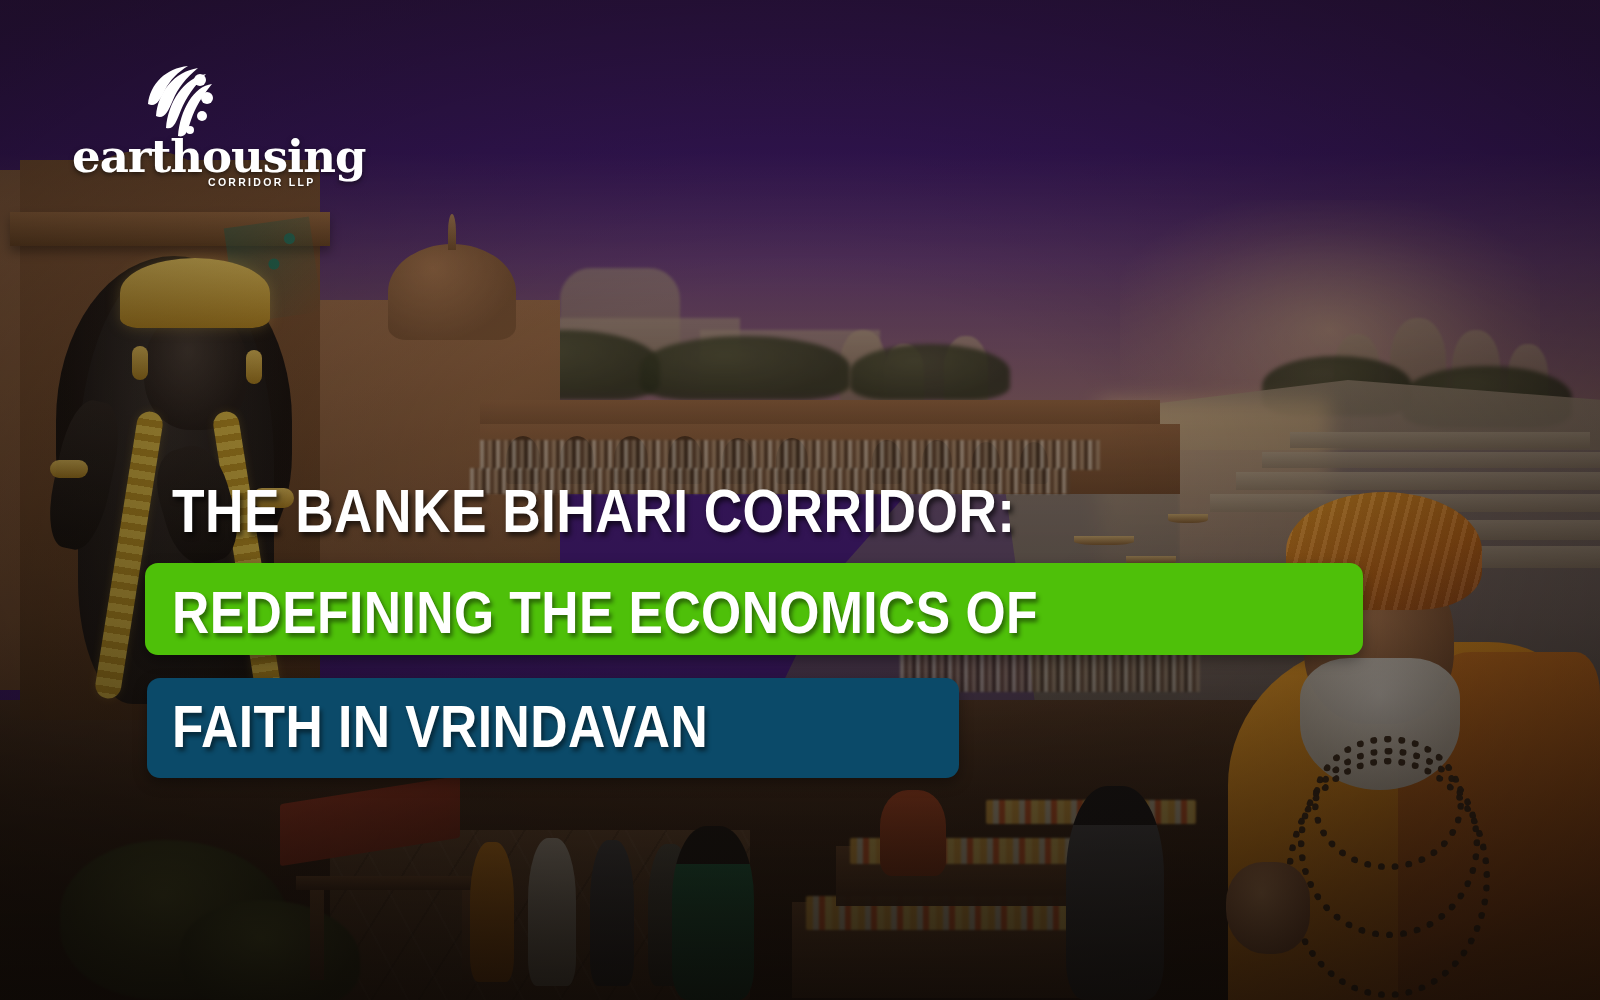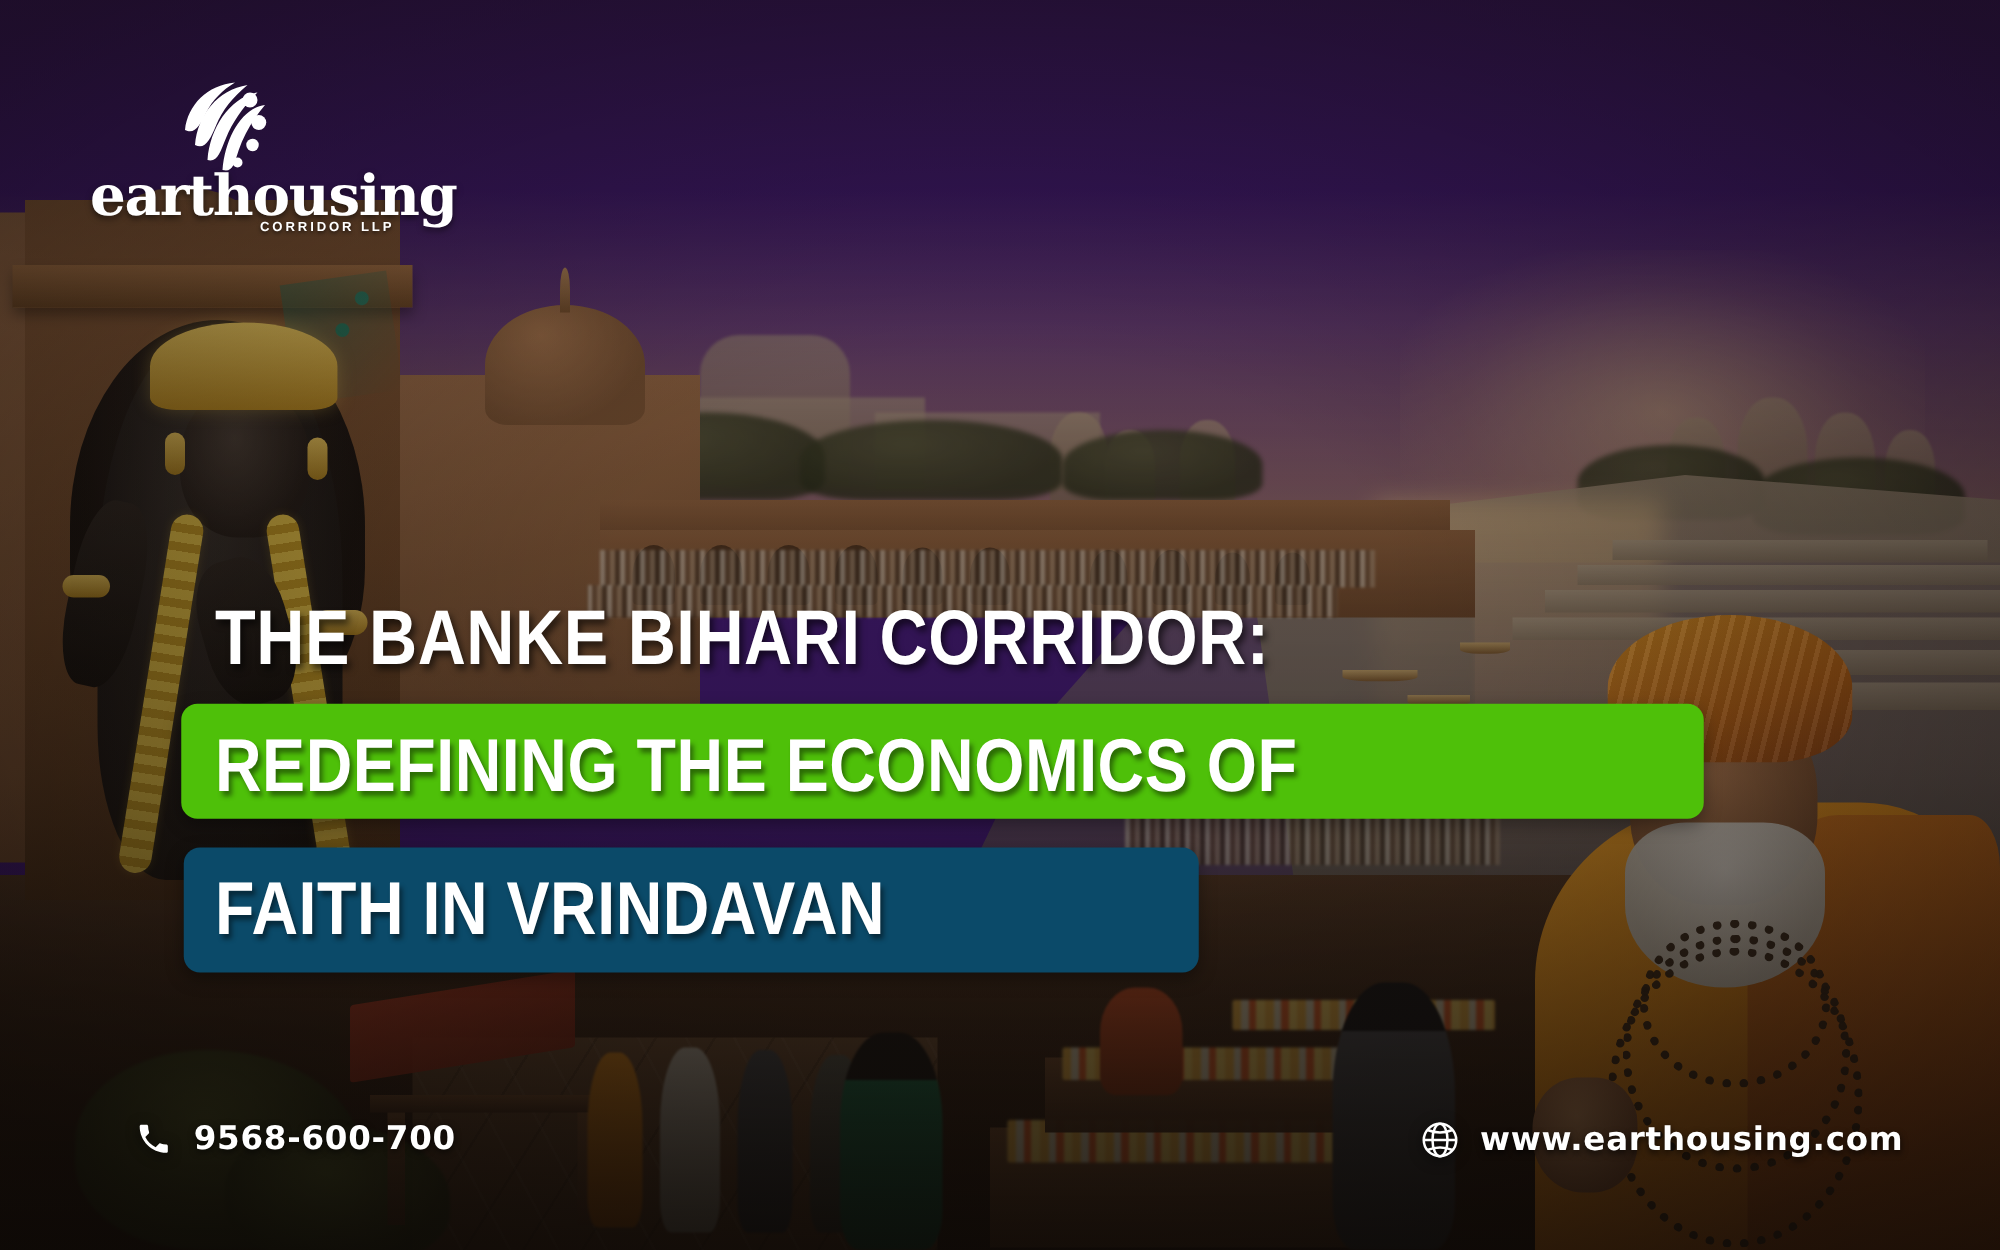--- a/index.html
+++ b/index.html
@@ -537,37 +537,15 @@
   </div>
 
   <div class="headline">
     <div class="band-green"></div>
     <div class="band-blue"></div>
     <div class="hl-line hl-1">THE BANKE BIHARI CORRIDOR:</div>
     <div class="hl-line hl-2">REDEFINING THE ECONOMICS OF</div>
     <div class="hl-line hl-3">FAITH IN VRINDAVAN</div>
   </div>
 
-  <div class="footer-phone">
-    <span>
-      <svg class="footer-icon" width="30" height="30" viewBox="0 0 24 24" aria-hidden="true">
-        <path fill="#ffffff" d="M6.6 10.8c1.4 2.8 3.8 5.1 6.6 6.6l2.2-2.2c.3-.3.7-.4 1-.2 1.1.4 2.4.6 3.6.6.6 0 1 .4 1 1V20c0 .6-.4 1-1 1C10.6 21 3 13.4 3 4c0-.6.4-1 1-1h3.4c.6 0 1 .4 1 1 0 1.3.2 2.5.6 3.6.1.4 0 .8-.2 1l-2.2 2.2z"></path>
-      </svg>
-    </span>
-    <span class="footer-text">9568-600-700</span>
-  </div>
-
-  <div class="footer-web">
-    <span>
-      <svg class="footer-icon" width="32" height="32" viewBox="0 0 32 32" aria-hidden="true">
-        <g fill="none" stroke="#ffffff" stroke-width="2">
-          <circle cx="16" cy="16" r="13"></circle>
-          <ellipse cx="16" cy="16" rx="6" ry="13"></ellipse>
-          <line x1="3" y1="16" x2="29" y2="16"></line>
-          <path d="M6 8 q10 4 20 0"></path>
-          <path d="M6 24 q10 -4 20 0"></path>
-        </g>
-      </svg>
-    </span>
-    <span class="footer-text">www.earthousing.com</span>
-  </div>
+
 
 </div>
 
 </body></html>

